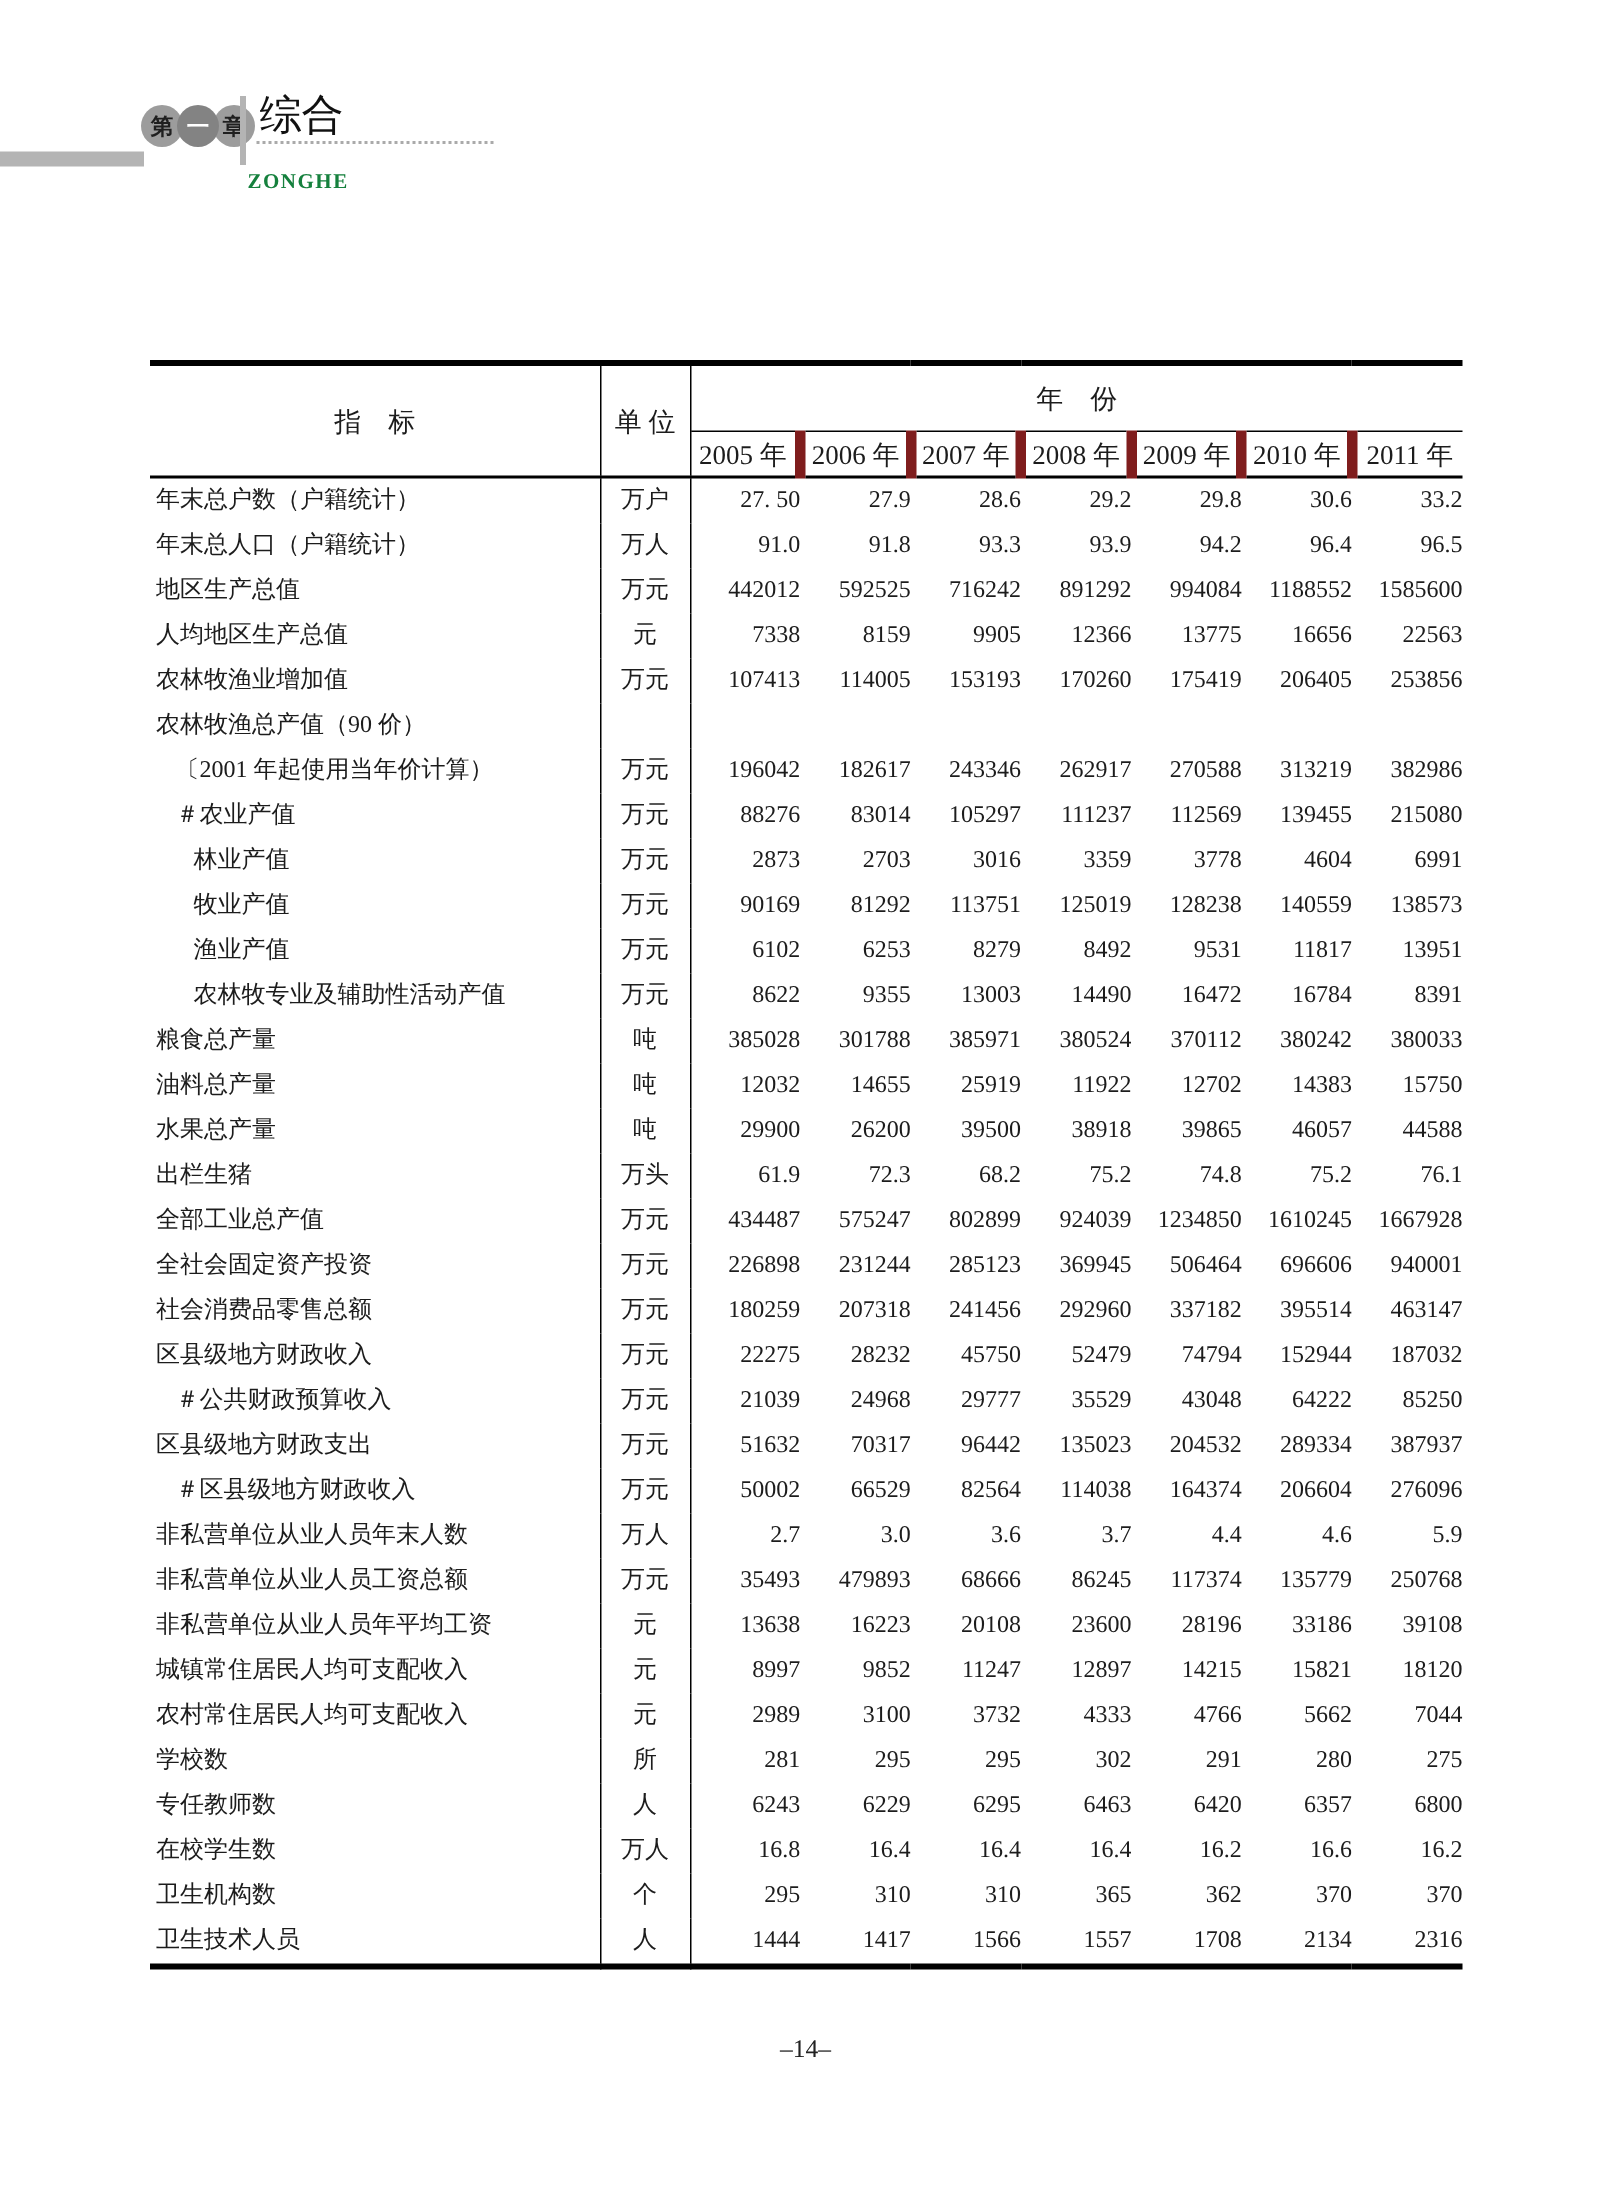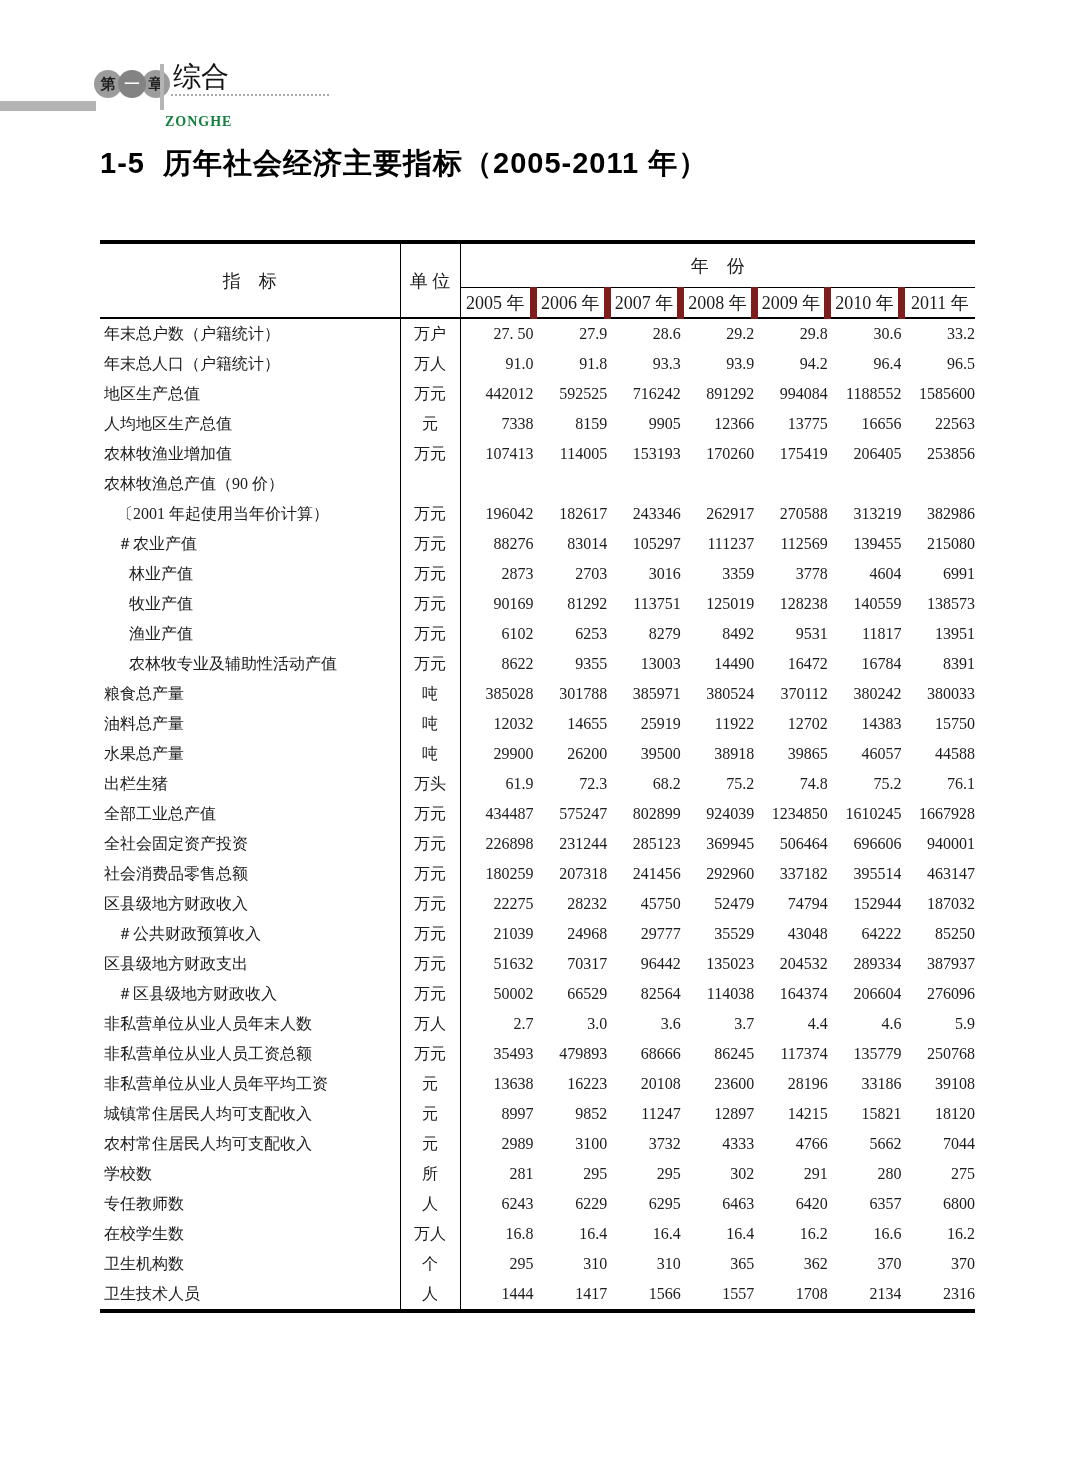--- a/index.html
+++ b/index.html
@@ -168,21 +168,20 @@
     <span class="badge-circle mid">一</span>
     <span class="badge-circle">章</span>
   </div>
 
   <div class="header-divider"></div>
 
   <div class="section-title">综合</div>
   <div class="section-dotline"></div>
   <div class="section-subtitle">ZONGHE</div>
 
-  <div class="page-title">1-5  历年社会经济主要指标（2005-2011 年）</div>
 
   <table class="main-table">
     <colgroup>
       <col class="c-indicator">
       <col class="c-unit">
       <col>
         <col>
         <col>
         <col>
         <col>
@@ -565,14 +564,15 @@
           <td class="val">1417</td>
           <td class="val">1566</td>
           <td class="val">1557</td>
           <td class="val">1708</td>
           <td class="val">2134</td>
           <td class="val">2316</td>
         </tr>
       </tbody>
   </table>
 
+  <div class="footer">–14–</div>
 
 </div>
 
 </body></html>

